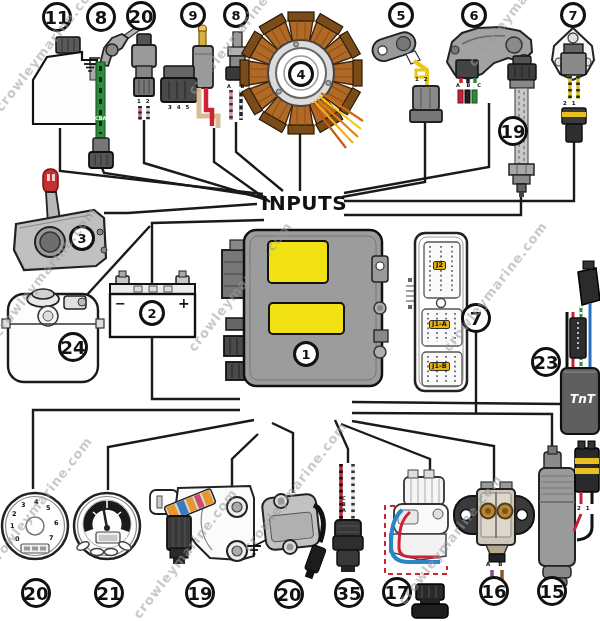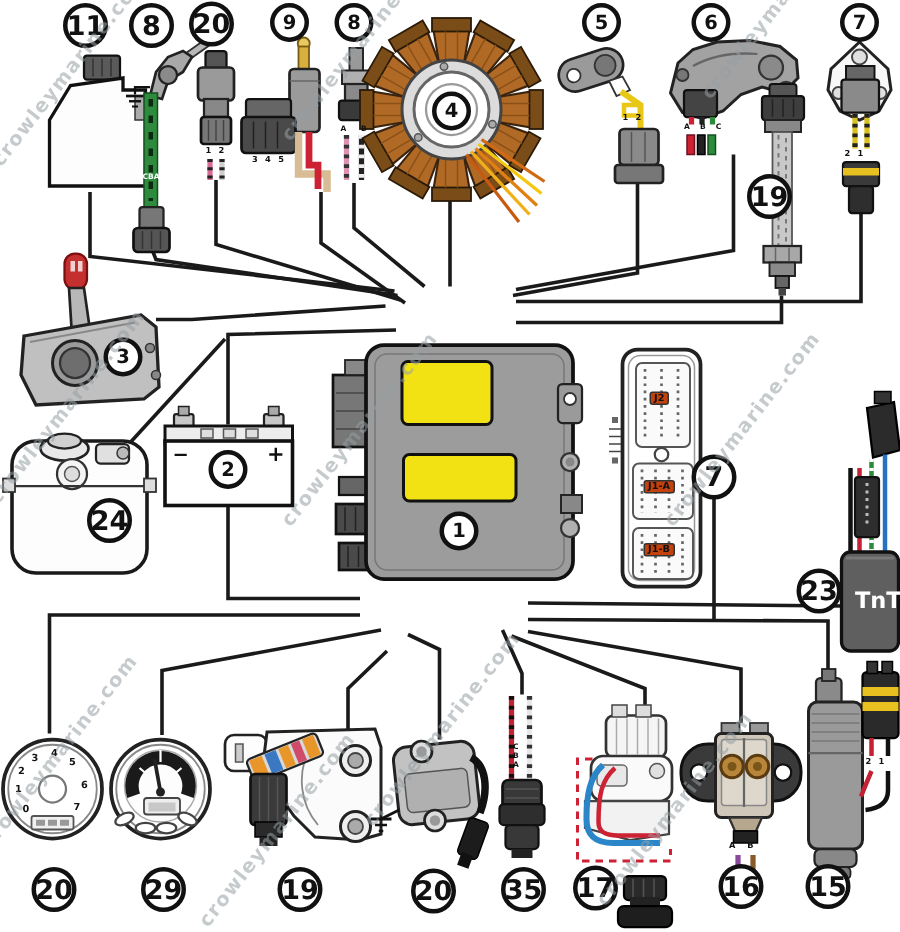--- a/index.html
+++ b/index.html
@@ -5,21 +5,21 @@
   html,body{margin:0;padding:0;background:#fff;}
   #stage{position:relative;width:600px;height:621px;background:#fff;overflow:hidden;
          font-family:"DejaVu Sans",sans-serif;}
   #art{position:absolute;left:0;top:0;z-index:2;}
   .co{position:absolute;box-sizing:border-box;background:#fff;border:3px solid #111;
       border-radius:50%;display:flex;align-items:center;justify-content:center;
       font-weight:bold;color:#111;z-index:4;}
   .co.lg{width:30px;height:30px;font-size:18px;}
   .co.sm{width:26px;height:26px;font-size:13px;}
   .lbl{position:absolute;color:#111;font-weight:bold;z-index:3;white-space:nowrap;line-height:1;}
-  .boxed{border:1px solid #333;background:#c2410c;padding:0 2px;border-radius:2px;}
+  .boxed{border:1px solid #333;background:#eab308;padding:0 2px;border-radius:2px;}
   .big{font-size:20px;letter-spacing:.5px;}
   .wm{position:absolute;font-size:13px;font-weight:bold;color:rgba(150,158,164,.55);
       transform:rotate(-52deg);transform-origin:0 0;letter-spacing:1px;
       pointer-events:none;white-space:nowrap;z-index:6;}
 </style>
 </head>
 <body>
 
 <div id="stage">
 
@@ -469,29 +469,30 @@
     <rect x="575" y="468" width="24" height="6" fill="#e8c020"></rect>
     <rect x="578" y="441" width="7" height="8" fill="#333" stroke="#000" stroke-width="1"></rect>
     <rect x="588" y="441" width="7" height="8" fill="#333" stroke="#000" stroke-width="1"></rect>
     <line x1="581" y1="492" x2="581" y2="504" stroke="#c22233" stroke-width="3"></line>
     <line x1="592" y1="492" x2="592" y2="504" stroke="#111" stroke-width="3"></line>
     <path d="M581,514 C578,521 576,526 574,531" stroke="#c22233" stroke-width="3" fill="none"></path>
     <path d="M592,514 L592,527 C592,535 586,539 577,540" stroke="#111" stroke-width="3" fill="none"></path>
   </g>
 </svg>
 
+<span class="lbl big" style="left:261px;top:193px;">INPUTS</span>
 
 <span class="lbl" style="left:115px;top:297px;font-size:13px;">−</span>
 <span class="lbl" style="left:178px;top:296px;font-size:14px;">+</span>
 
 <span class="lbl boxed" style="left:433px;top:261px;font-size:6.5px;">J2</span>
 <span class="lbl boxed" style="left:429px;top:320px;font-size:6.5px;">J1-A</span>
 <span class="lbl boxed" style="left:429px;top:362px;font-size:6.5px;">J1-B</span>
 
-<span class="lbl" style="left:570px;top:393px;font-size:15px;color:#fff;">TnT</span>
+<span class="lbl" style="left:570px;top:393px;font-size:12px;color:#fff;font-style:italic;">TnT</span>
 
 <span class="lbl" style="left:415px;top:77px;font-size:5.5px;letter-spacing:1.5px;">1 2</span>
 <span class="lbl" style="left:456px;top:83px;font-size:5px;letter-spacing:2.5px;">A B C</span>
 <span class="lbl" style="left:563px;top:101px;font-size:5.5px;letter-spacing:1.5px;">2 1</span>
 <span class="lbl" style="left:227px;top:84px;font-size:5px;letter-spacing:4px;">A B</span>
 <span class="lbl" style="left:168px;top:105px;font-size:5.5px;letter-spacing:1.5px;">3 4 5</span>
 <span class="lbl" style="left:137px;top:99px;font-size:5.5px;letter-spacing:1.5px;">1 2</span>
 <span class="lbl" style="left:95px;top:116px;font-size:5px;color:#fff;">CBA</span>
 <span class="lbl" style="left:577px;top:506px;font-size:5.5px;letter-spacing:1.5px;">2 1</span>
 <span class="lbl" style="left:486px;top:562px;font-size:5.5px;letter-spacing:3px;">A B</span>
@@ -514,23 +515,23 @@
 <div class="co sm" style="left:288px;top:61px;">4</div>
 <div class="co sm" style="left:388px;top:2px;">5</div>
 <div class="co sm" style="left:461px;top:2px;">6</div>
 <div class="co sm" style="left:560px;top:2px;">7</div>
 <div class="co lg" style="left:498px;top:116px;">19</div>
 <div class="co sm" style="left:69px;top:225px;">3</div>
 <div class="co sm" style="left:139px;top:300px;">2</div>
 <div class="co lg" style="left:58px;top:332px;">24</div>
 <div class="co sm" style="left:293px;top:341px;">1</div>
 <div class="co lg" style="left:461px;top:303px;">7</div>
-<div class="co lg" style="left:531px;top:347px;margin-top:32px;">23</div>
+<div class="co lg" style="left:531px;top:347px;">23</div>
 <div class="co lg" style="left:21px;top:578px;">20</div>
-<div class="co lg" style="left:94px;top:578px;">29</div>
+<div class="co lg" style="left:94px;top:578px;">21</div>
 <div class="co lg" style="left:185px;top:578px;">19</div>
 <div class="co lg" style="left:274px;top:579px;">20</div>
 <div class="co lg" style="left:334px;top:578px;">35</div>
 <div class="co lg" style="left:382px;top:577px;">17</div>
 <div class="co lg" style="left:479px;top:576px;">16</div>
 <div class="co lg" style="left:537px;top:576px;">15</div>
 
 <span class="wm" style="left:-8px;top:105px;">crowleymarine.com</span>
 <span class="wm" style="left:185px;top:88px;">crowleymarine.com</span>
 <span class="wm" style="left:465px;top:60px;">crowleymarine.com</span>

